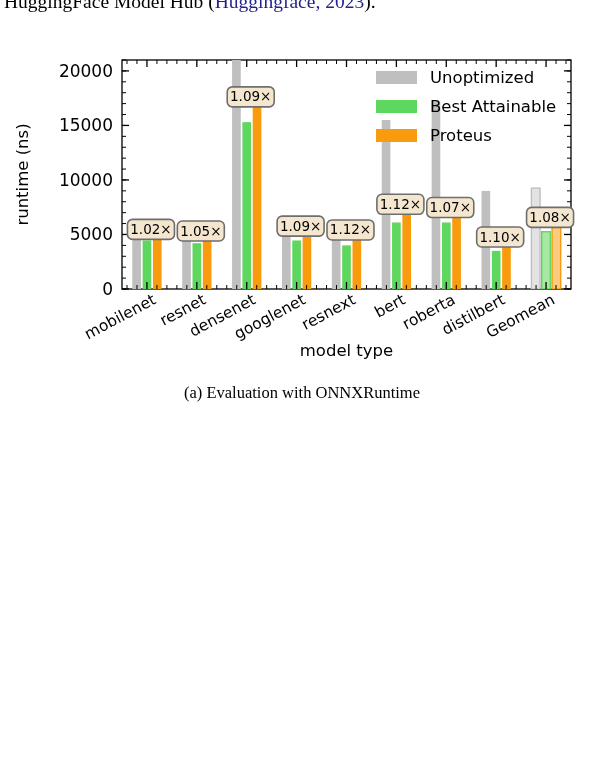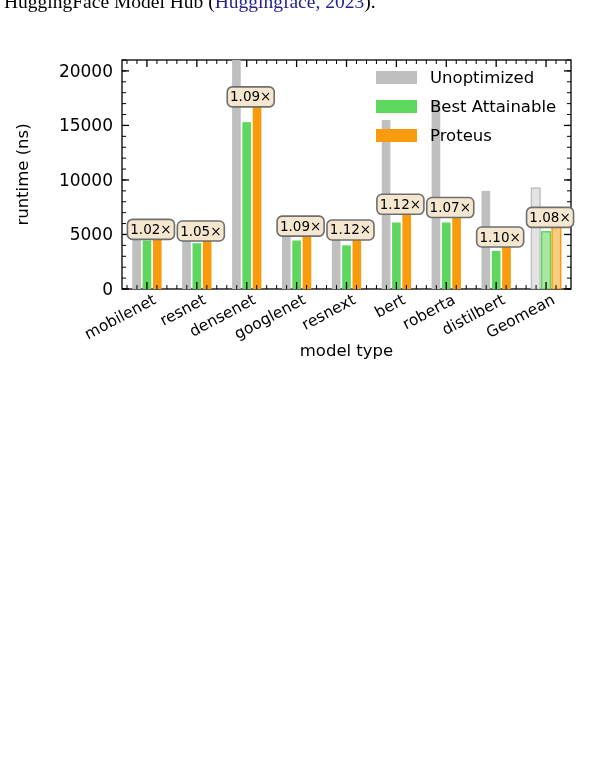--- a/index.html
+++ b/index.html
@@ -270,20 +270,21 @@
             <text x="400.38888888888886" y="182.80238095238096" class="annot">1.12×</text>
             <rect x="426.77777777777777" y="171.57380952380953" width="47" height="20" rx="5" ry="5" fill="#f5e7cf" stroke="#6e6e6e" stroke-width="1.6"></rect>
             <text x="450.27777777777777" y="186.07380952380953" class="annot">1.07×</text>
             <rect x="476.66666666666663" y="201.01666666666668" width="47" height="20" rx="5" ry="5" fill="#f5e7cf" stroke="#6e6e6e" stroke-width="1.6"></rect>
             <text x="500.16666666666663" y="215.51666666666668" class="annot">1.10×</text>
             <rect x="526.5555555555555" y="181.38809523809525" width="47" height="20" rx="5" ry="5" fill="#f5e7cf" stroke="#6e6e6e" stroke-width="1.6"></rect>
             <text x="550.0555555555555" y="195.88809523809525" class="annot">1.08×</text>
           </g>
         </svg>
       </div>
+    <div class="caption" id="cap-a">(a) Evaluation with ONNXRuntime</div>
   </div>
 
   <div class="figure" id="fig-b">
     <div class="plotwrap">
         <svg width="604" height="378" viewBox="0 0 604 378">
           <defs>
             <clipPath id="clip-b">
               <rect x="122" y="406" width="449" height="232"></rect>
             </clipPath>
           </defs>

